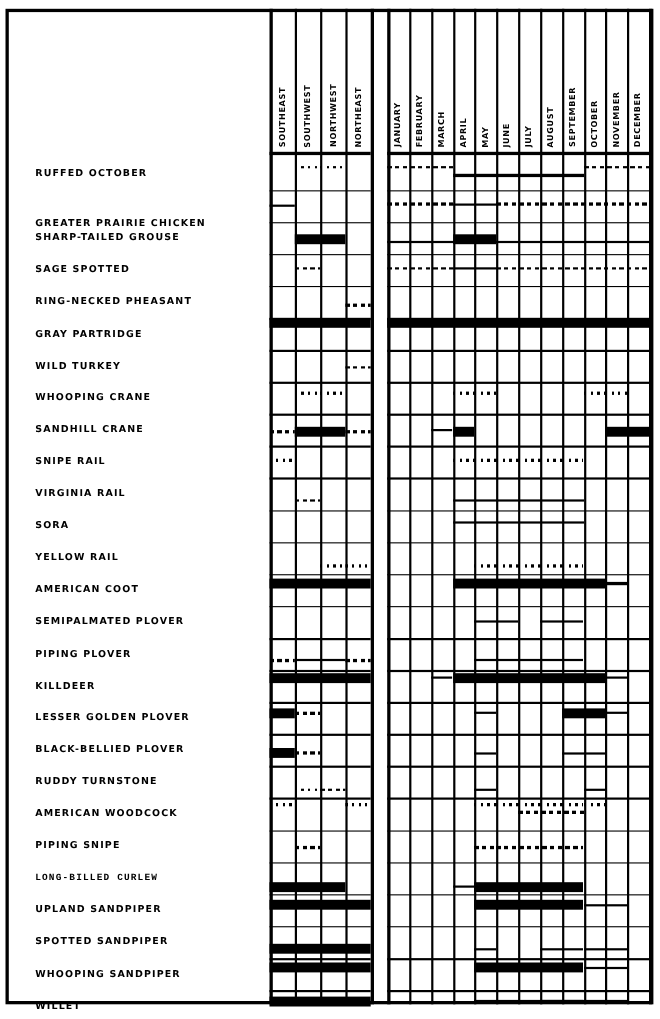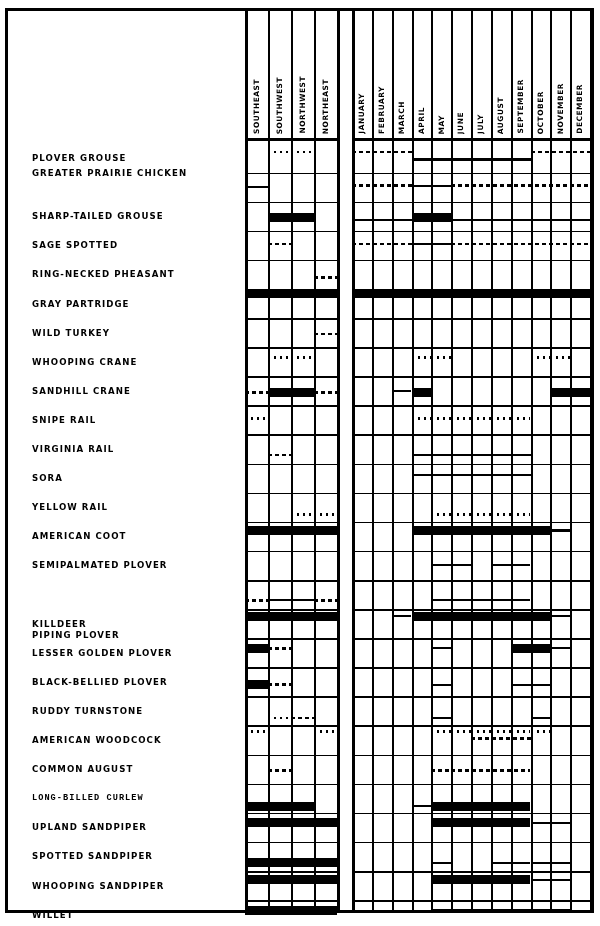--- a/index.html
+++ b/index.html
@@ -137,42 +137,42 @@
         <span>OCTOBER</span>
       </div>
       <div class="colhead" style="left: 550.333px; top: 30px; width: 19.8333px; height: 104px;">
         <span>NOVEMBER</span>
       </div>
       <div class="colhead" style="left: 570.167px; top: 30px; width: 19.8333px; height: 104px;">
         <span>DECEMBER</span>
       </div>
     </div>
   <div id="labels">
-      <div class="species" style="top: 158px;">PLOVER GROUSE</div>
-      <div class="species" style="top: 173px;">GREATER PRAIRIE CHICKEN</div>
+      <div class="species" style="top: 158px;">RUFFED OCTOBER</div>
+      <div class="species" style="top: 203px;">GREATER PRAIRIE CHICKEN</div>
       <div class="species" style="top: 216.2px;">SHARP-TAILED GROUSE</div>
       <div class="species" style="top: 245.3px;">SAGE SPOTTED</div>
       <div class="species" style="top: 274.4px;">RING-NECKED PHEASANT</div>
       <div class="species" style="top: 303.5px;">GRAY PARTRIDGE</div>
       <div class="species" style="top: 332.6px;">WILD TURKEY</div>
       <div class="species" style="top: 361.7px;">WHOOPING CRANE</div>
       <div class="species" style="top: 390.8px;">SANDHILL CRANE</div>
       <div class="species" style="top: 419.9px;">SNIPE RAIL</div>
       <div class="species" style="top: 449px;">VIRGINIA RAIL</div>
       <div class="species" style="top: 478.1px;">SORA</div>
       <div class="species" style="top: 507.2px;">YELLOW RAIL</div>
       <div class="species" style="top: 536.3px;">AMERICAN COOT</div>
       <div class="species" style="top: 565.4px;">SEMIPALMATED PLOVER</div>
-      <div class="species" style="top: 594.5px; margin-top: 40px;">PIPING PLOVER</div>
+      <div class="species" style="top: 594.5px;">PIPING PLOVER</div>
       <div class="species" style="top: 623.6px;">KILLDEER</div>
       <div class="species" style="top: 652.7px;">LESSER GOLDEN PLOVER</div>
       <div class="species" style="top: 681.8px;">BLACK-BELLIED PLOVER</div>
       <div class="species" style="top: 710.9px;">RUDDY TURNSTONE</div>
       <div class="species" style="top: 740px;">AMERICAN WOODCOCK</div>
-      <div class="species" style="top: 769.1px;">COMMON AUGUST</div>
+      <div class="species" style="top: 769.1px;">PIPING SNIPE</div>
       <div class="species" style="top: 798.2px; font-family: Liberation Mono, monospace;">LONG-BILLED CURLEW</div>
       <div class="species" style="top: 827.3px;">UPLAND SANDPIPER</div>
       <div class="species" style="top: 856.4px;">SPOTTED SANDPIPER</div>
       <div class="species" style="top: 885.5px;">WHOOPING SANDPIPER</div>
       <div class="species" style="top: 914.6px;">WILLET</div>
     </div>
   <div id="rows">
       <div class="mark dot" style="left: 268px; width: 23px; top: 150.88px; height: 2.6px;"></div>
       <div class="mark dot" style="left: 291px; width: 23px; top: 150.88px; height: 2.6px;"></div>
       <div class="mark dash" style="left: 352px; width: 59.5px; top: 150.88px; height: 2.6px;"></div>

